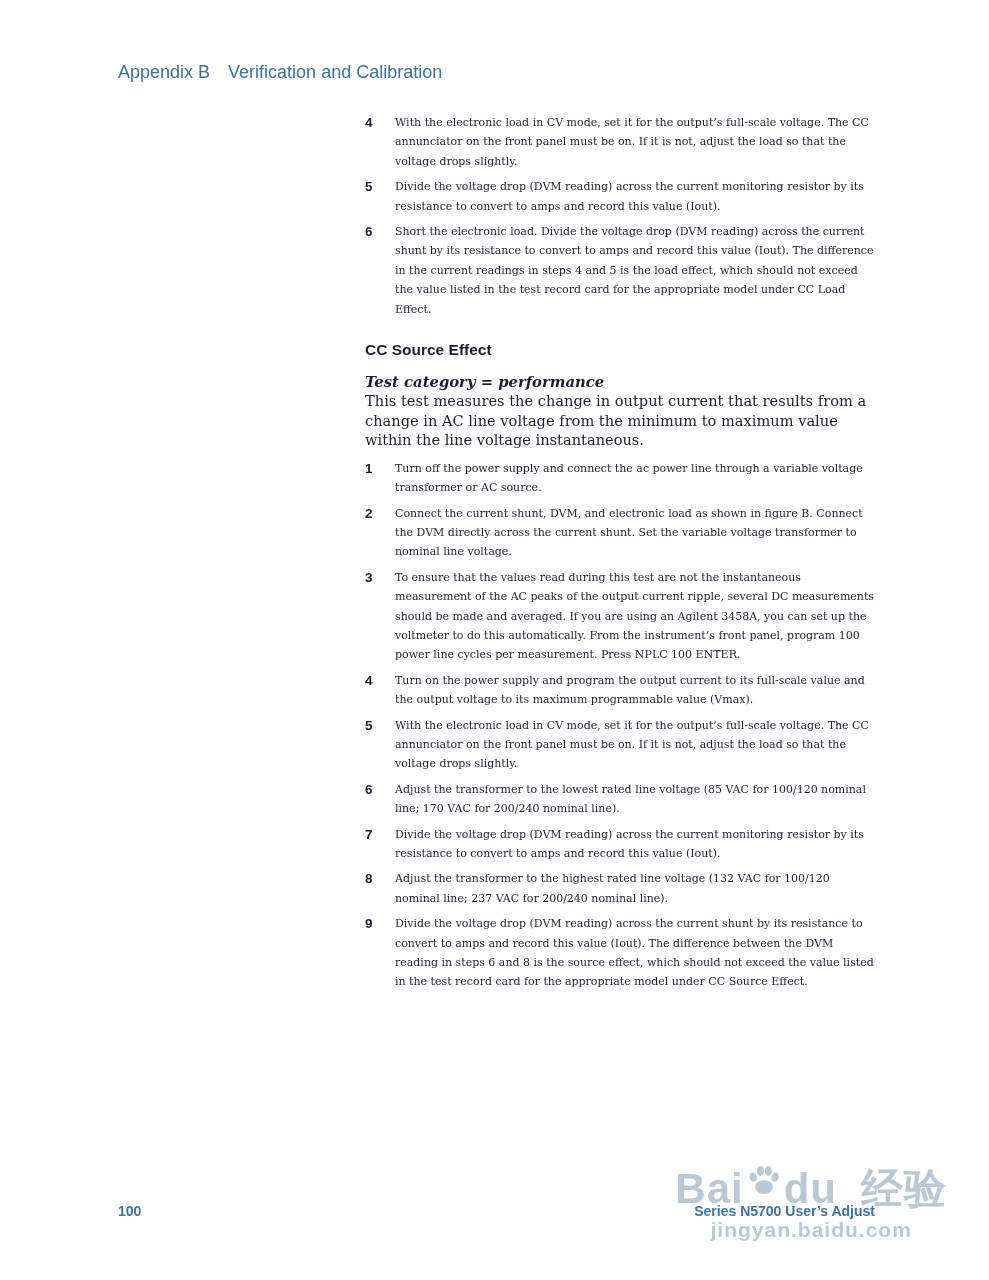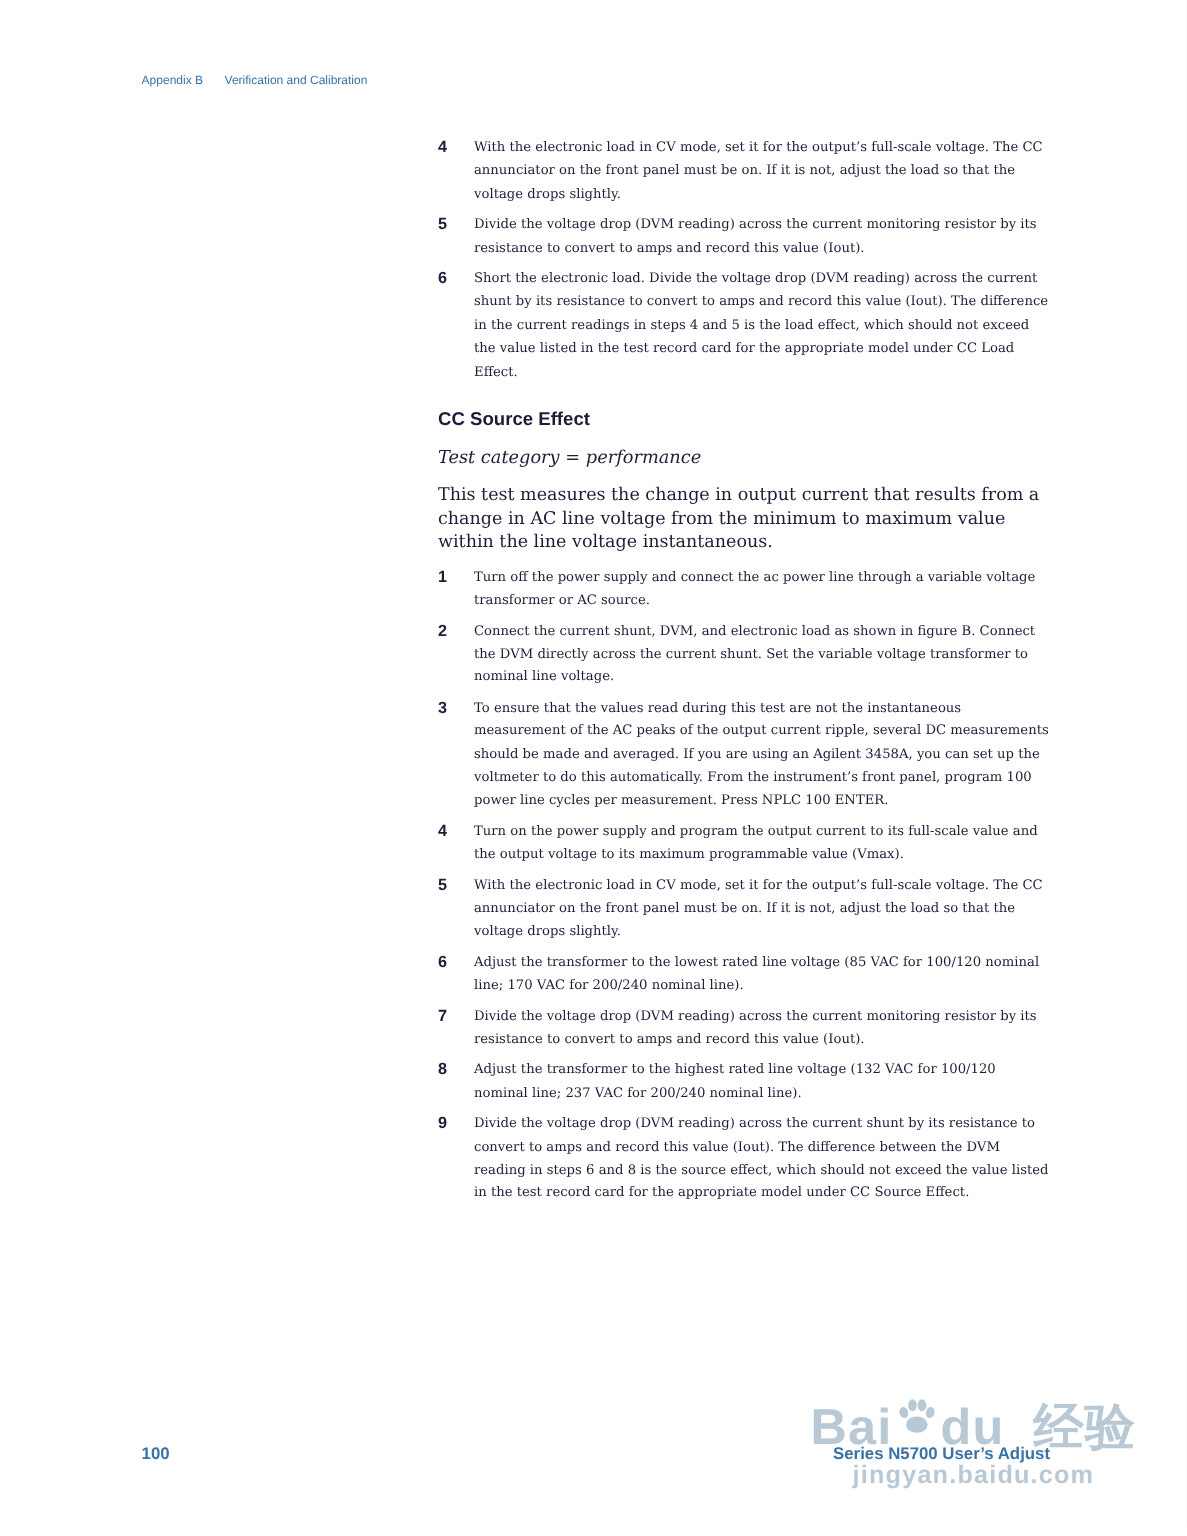--- a/index.html
+++ b/index.html
@@ -10,21 +10,21 @@
     position: relative;
   }
   .page {
     position: absolute; inset: 0;
     background: #ffffff;
     overflow: hidden;
   }
   .running-header {
     position: absolute; left: 118px; top: 62px;
     font-family: "Liberation Sans", sans-serif;
-    font-size: 10px; color: #3a72a4;
+    font-size: 18px; color: #3a72a4;
     white-space: nowrap;
   }
   .running-header .chapter { margin-left: 18px; }
   .content {
     position: absolute; left: 365px; top: 113px; width: 512px;
     color: #1d1d38;
   }
   .step { display: flex; margin-bottom: 6px; }
   .step-num {
     flex: 0 0 30px; width: 30px;
@@ -34,21 +34,21 @@
   }
   .step-text { flex: 1; font-size: 11px; line-height: 19.4px; }
   .section-heading {
     font-family: "Liberation Sans", sans-serif;
     font-size: 15.5px; font-weight: bold;
     color: #1d1d38;
     margin: 22px 0 13px 0;
   }
   .category {
     font-style: italic; font-size: 14.8px; line-height: 19.4px;
-    margin-bottom: 12px;
+    font-weight: bold;
   }
   .intro { font-size: 14.6px; line-height: 19.4px; margin-bottom: 9px; }
   .footer {
     position: absolute; left: 118px; right: 114px; top: 1203px;
     display: flex; justify-content: space-between; align-items: center;
     font-family: "Liberation Sans", sans-serif;
     font-weight: bold; font-size: 14px; color: #3a72a4;
   }
   .watermark {
     position: absolute; right: 42px; bottom: 38px;

